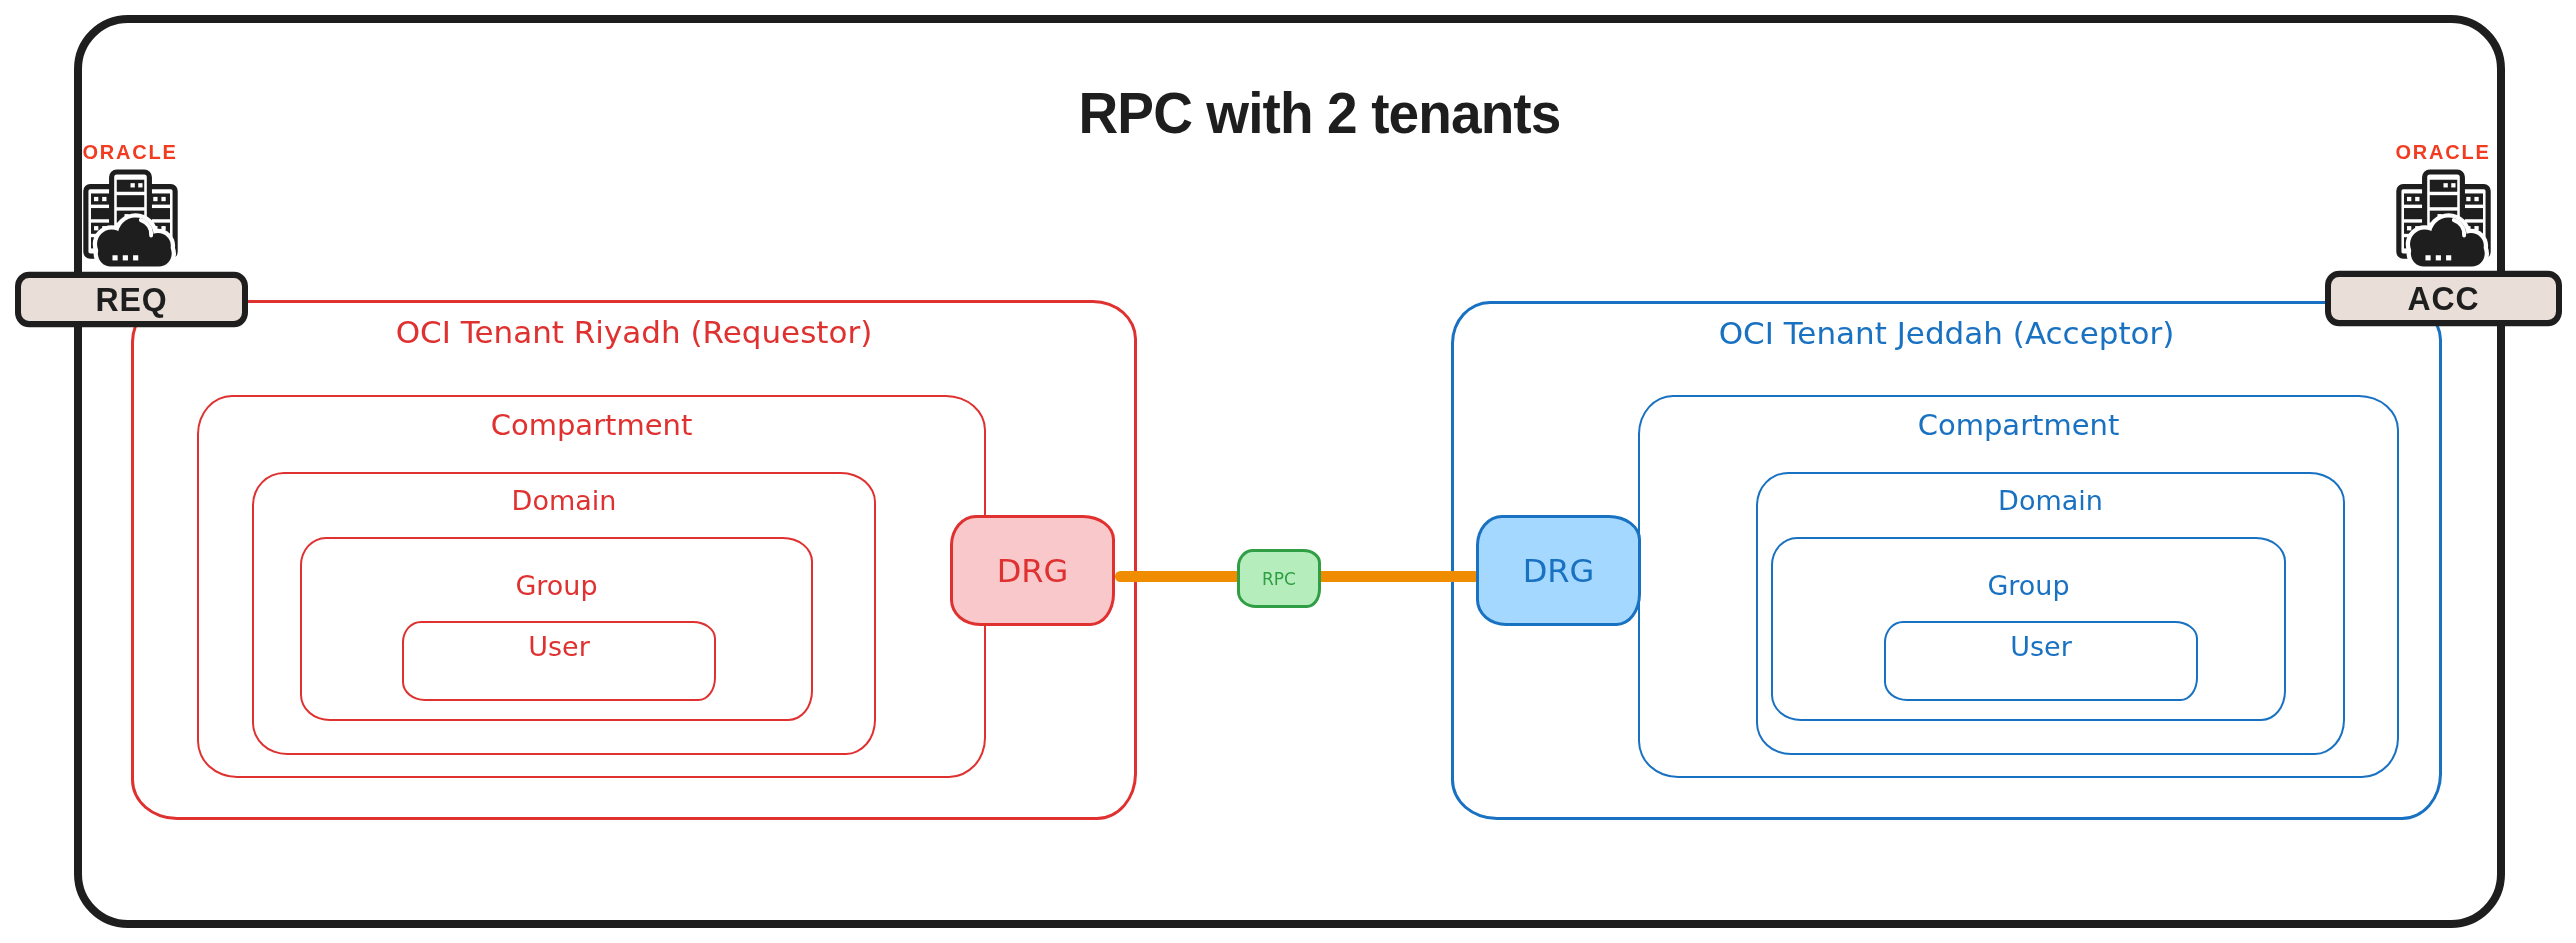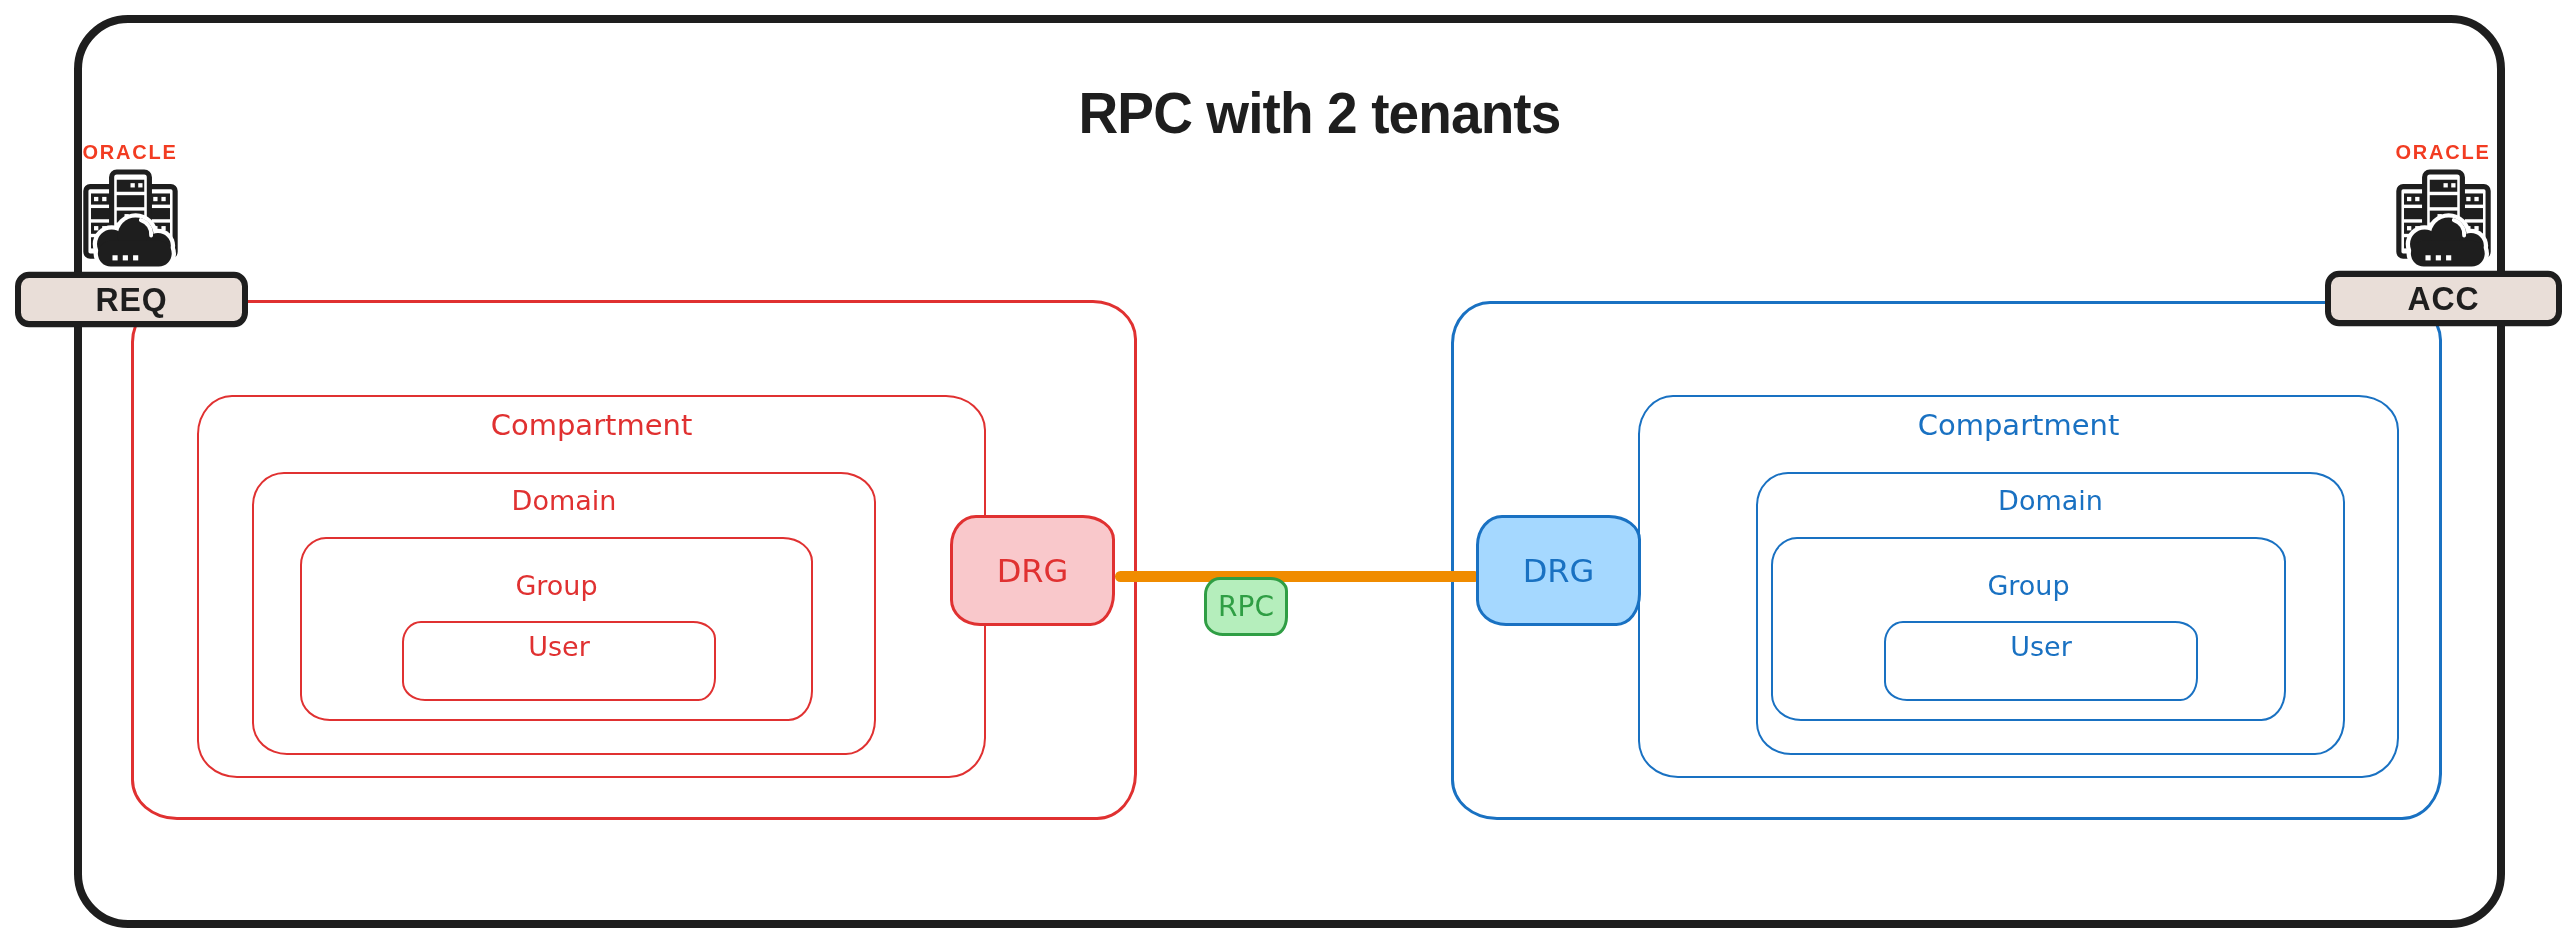--- a/index.html
+++ b/index.html
@@ -66,24 +66,24 @@
   .user>.box-label{top:8px;}
 
   
   .conn-line{position:absolute;left:1115px;top:571px;width:365px;height:11.4px;
     background:var(--orange);border-radius:6.1px;z-index:2;}
   .drg{position:absolute;top:515px;width:165px;height:111px;display:flex;align-items:center;
     justify-content:center;font-size:32px;z-index:3;
     border-radius:26px 32px 24.5px 30px / 30px 24.5px 32px 26px;}
   .drg.l{left:950px;background:var(--red_fill);border:3.1px solid var(--red);color:var(--red);}
   .drg.r{left:1476px;background:var(--blue_fill);border:3.1px solid var(--blue);color:var(--blue);}
-  .rpc{position:absolute;left:1204px;top:549px;width:84px;height:59px;display:flex;
-    align-items:center;justify-content:center;font-size:28px;z-index:3;
+  .rpc{position:absolute;left:1237px;top:549px;width:84px;height:59px;display:flex;
+    align-items:center;justify-content:center;font-size:17px;z-index:3;
     background:var(--green_fill);border:3.1px solid var(--green);color:var(--green);
-    border-radius:16px 17.5px 14px 19px / 17.5px 14px 19px 16px;margin-top:28px;}
+    border-radius:16px 17.5px 14px 19px / 17.5px 14px 19px 16px;}
 </style>
 </head>
 <body>
 
 <div class="canvas">
 
   <div class="outer-frame"></div>
 
   <div class="title chunk">RPC with 2 tenants</div>
 
@@ -182,35 +182,37 @@
       <rect x="39" y="105" width="6" height="6" fill="#fff"></rect>
         <rect x="51" y="105" width="6" height="6" fill="#fff"></rect>
         <rect x="63" y="105" width="6" height="6" fill="#fff"></rect>
     </svg>
   </div>
 
   <div class="badge req chunk">REQ</div>
   <div class="badge acc chunk">ACC</div>
 
   <div class="sbox tenant t-red hand">
+    <div class="box-label">OCI Tenant Riyadh (Requestor)</div>
     <div class="sbox compartment">
       <div class="box-label">Compartment</div>
       <div class="sbox domain">
         <div class="box-label">Domain</div>
         <div class="sbox group">
           <div class="box-label">Group</div>
           <div class="sbox user">
             <div class="box-label">User</div>
           </div>
         </div>
       </div>
     </div>
   </div>
 
   <div class="sbox tenant t-blue hand">
+    <div class="box-label">OCI Tenant Jeddah (Acceptor)</div>
     <div class="sbox compartment">
       <div class="box-label">Compartment</div>
       <div class="sbox domain">
         <div class="box-label">Domain</div>
         <div class="sbox group">
           <div class="box-label">Group</div>
           <div class="sbox user">
             <div class="box-label">User</div>
           </div>
         </div>

